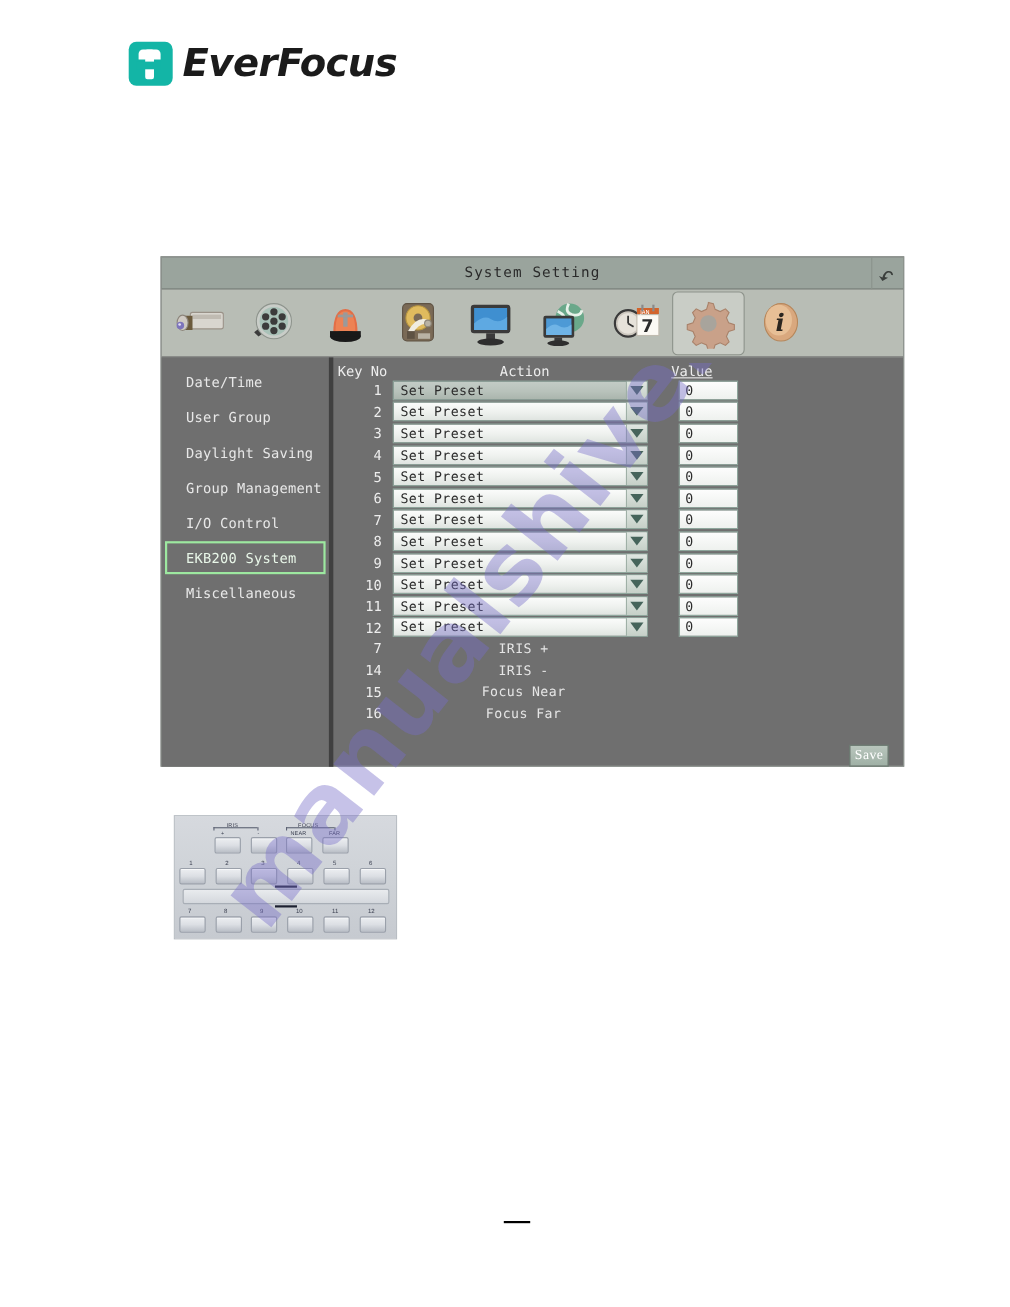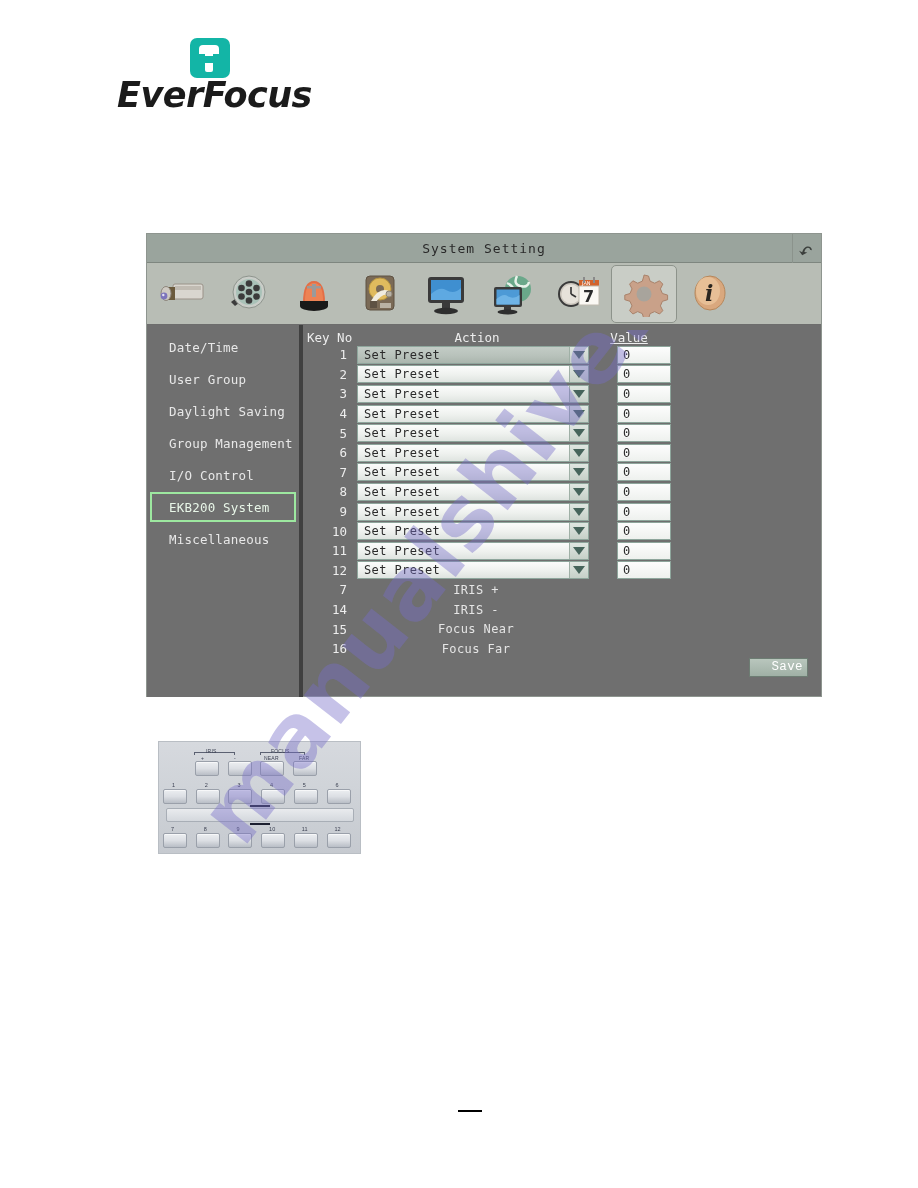--- a/index.html
+++ b/index.html
@@ -6,21 +6,21 @@
   html, body { margin:0; padding:0; }
   body {
     width:918px; height:1188px;
     background:#ffffff;
     font-family:"Liberation Sans", sans-serif;
     position:relative;
     overflow:hidden;
   }
 
   
-  #logo { position:absolute; left:117px; top:38px; display:flex; align-items:center;flex-direction:column; }
+  #logo { position:absolute; left:117px; top:38px; display:flex; align-items:center; }
   #logo .mark {
     width:40px; height:40px; border-radius:7px;
     background:#13b5a6; position:relative; margin-right:9px;
     flex:0 0 auto;
   }
   #logo .mark:before{
     content:""; position:absolute; left:9px; top:7px;
     width:20px; height:9px; border-radius:4px 4px 0 0;
     background:#ffffff;
   }
@@ -174,25 +174,25 @@
     font-size:12px; color:#2b2b2b; padding-left:5px;
   }
 
   .plainaction{
     width:232px; padding-left:6px;
     font-family:"DejaVu Sans Mono", monospace;
     font-size:12px; color:#e5e5e5; letter-spacing:0.4px;
   }
 
   #save-btn{
-    position:absolute; right:13px; bottom:20px;
+    position:absolute; right:13px; bottom:0;
     background:linear-gradient(to bottom,#b9c6bd,#9fb0a5);
     border:1px solid #6d7d73;
-    padding:1px 4px 2px 21px;
-    font-family:Liberation Mono, monospace;
+    padding:1px 4px 2px 4px;
+    font-family:Liberation Serif, serif;
     font-size:12.5px; color:#ffffff;
     letter-spacing:0.4px;
   }
 
   
   #keypad{
     position:absolute; left:158px; top:741px;
     width:203px; height:113px;
     background:linear-gradient(to bottom,#d6d9de 0%,#cfd3d8 45%,#c6cad0 100%);
     border:1px solid #b9bec4;

